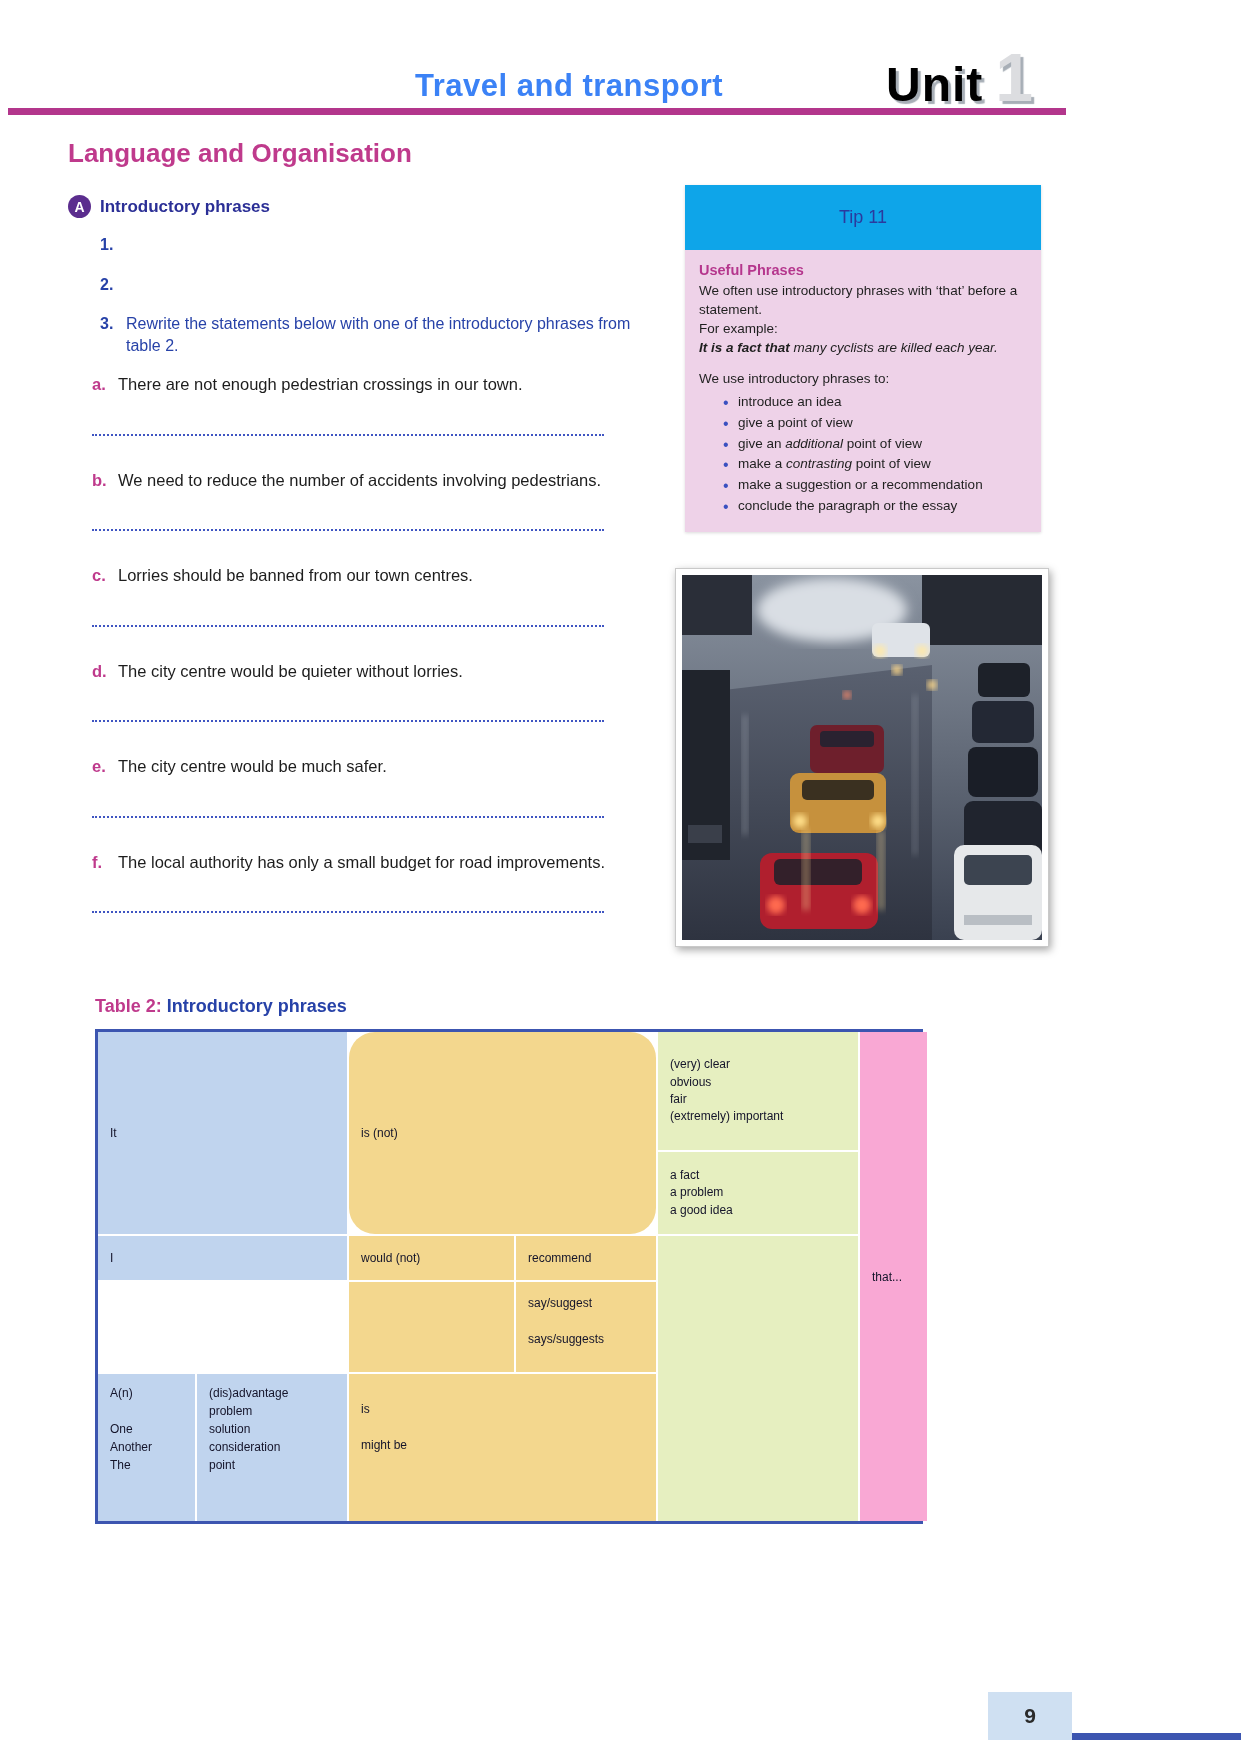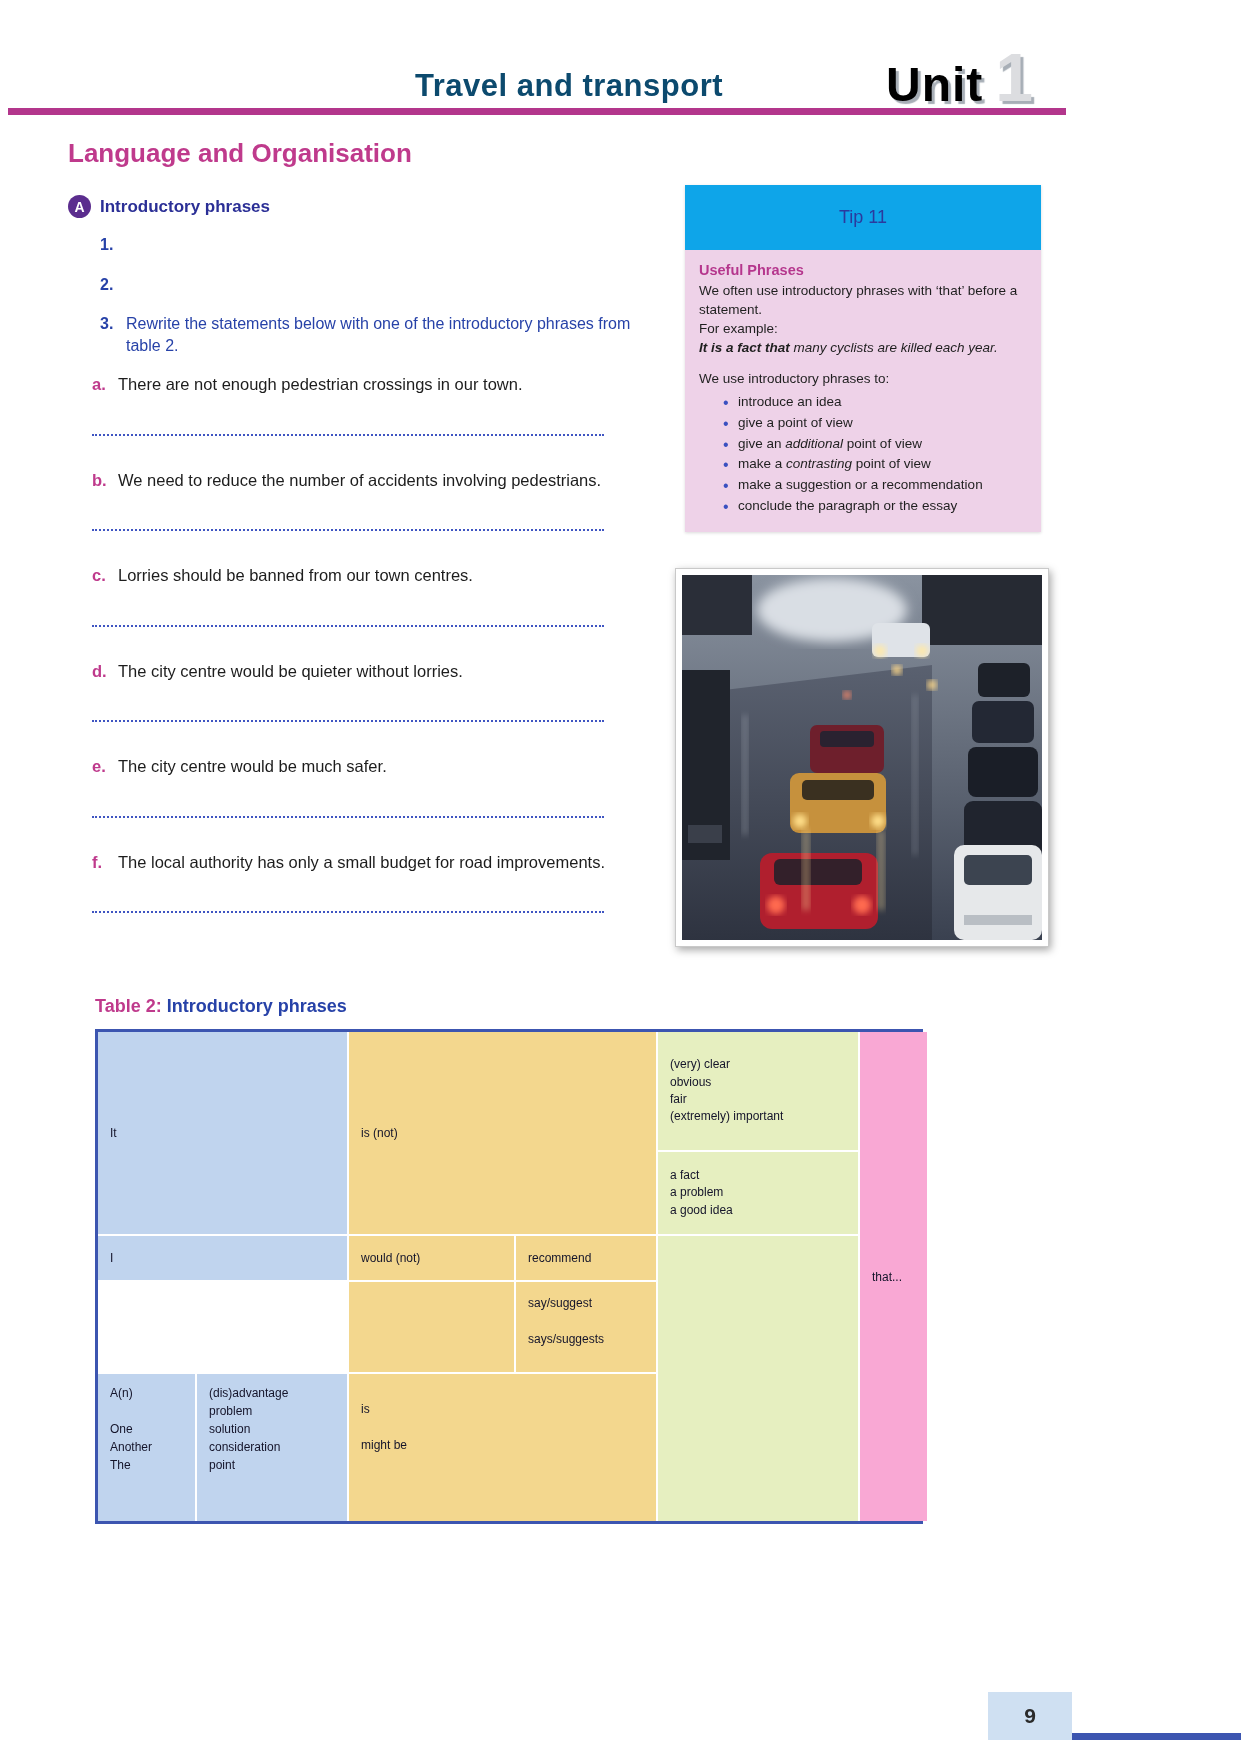--- a/index.html
+++ b/index.html
@@ -1,20 +1,20 @@
 <!DOCTYPE html>
 <html><head>
 <meta charset="utf-8">
 <style>
   * { box-sizing: border-box; }
   body { margin:0; background:#ffffff; font-family:"Liberation Sans", sans-serif; }
   .page { position:relative; width:1241px; height:1754px; background:#ffffff; overflow:hidden; }
 
   
-  .header-title { position:absolute; left:415px; top:68px; font-size:31px; font-weight:bold; color:#0c4a6e; letter-spacing:0.5px; }
+  .header-title { position:absolute; left:415px; top:68px; font-size:31px; font-weight:bold; color:#3b82f6; letter-spacing:0.5px; }
   .unit-wrap { position:absolute; left:886px; top:38px; display:flex; align-items:baseline; gap:12px; }
   .unit-word { font-size:48px; font-weight:bold; color:#000000; text-shadow:3px 3px 1px #a7aeb6; letter-spacing:1px; }
   .unit-num  { font-size:68px; font-weight:bold; color:#dcdde0; text-shadow:3px 3px 1px #a7aeb6; }
   .header-bar { position:absolute; left:8px; top:108px; width:1058px; height:7px; background:#b3368c; }
 
   
   .left-col { position:absolute; left:68px; top:138px; width:575px; }
   .h1 { margin:0 0 26px 0; font-size:26px; font-weight:bold; color:#bf3a8c; }
 
   .section-row { display:flex; align-items:center; gap:9px; margin-bottom:16px; }
@@ -52,21 +52,21 @@
   .t2-caption .lab { color:#bf3a8c; }
   .t2-caption .tit { color:#2742a8; }
   .t2 { display:grid; grid-template-columns:97px 150px 165px 140px 200px 67px; grid-template-rows:118px 82px 44px 90px 147px; gap:2px; background:#ffffff; border:3px solid #3c55b0; width:828px; }
   .c { padding:8px 12px; font-size:12px; color:#14142a; white-space:pre-line; line-height:1.5; }
   .vc { display:flex; align-items:center; }
   .bg-blue  { background:#c0d4ee; }
   .bg-tan   { background:#f3d78e; }
   .bg-green { background:#e6efc0; }
   .bg-pink  { background:#f9a8d4;text-align:center; }
   .c-it      { grid-area:1/1/3/3; }
-  .c-isnot   { grid-area:1/3/3/5; }
+  .c-isnot   { grid-area:1/3/3/5;border-radius:26px; }
   .c-g1      { grid-area:1/5/2/6; line-height:1.45; }
   .c-g2      { grid-area:2/5/3/6; line-height:1.45; }
   .c-that    { grid-area:1/6/6/7; }
   .c-i       { grid-area:3/1/4/3; }
   .c-would   { grid-area:3/3/4/4; }
   .c-rec     { grid-area:3/4/4/5; }
   .c-gempty  { grid-area:3/5/6/6; }
   .c-some    { grid-area:4/1/5/3; padding-top:12px; }
   .c-blank   { grid-area:4/3/5/4; }
   .c-say     { grid-area:4/4/5/5; padding-top:12px; }

